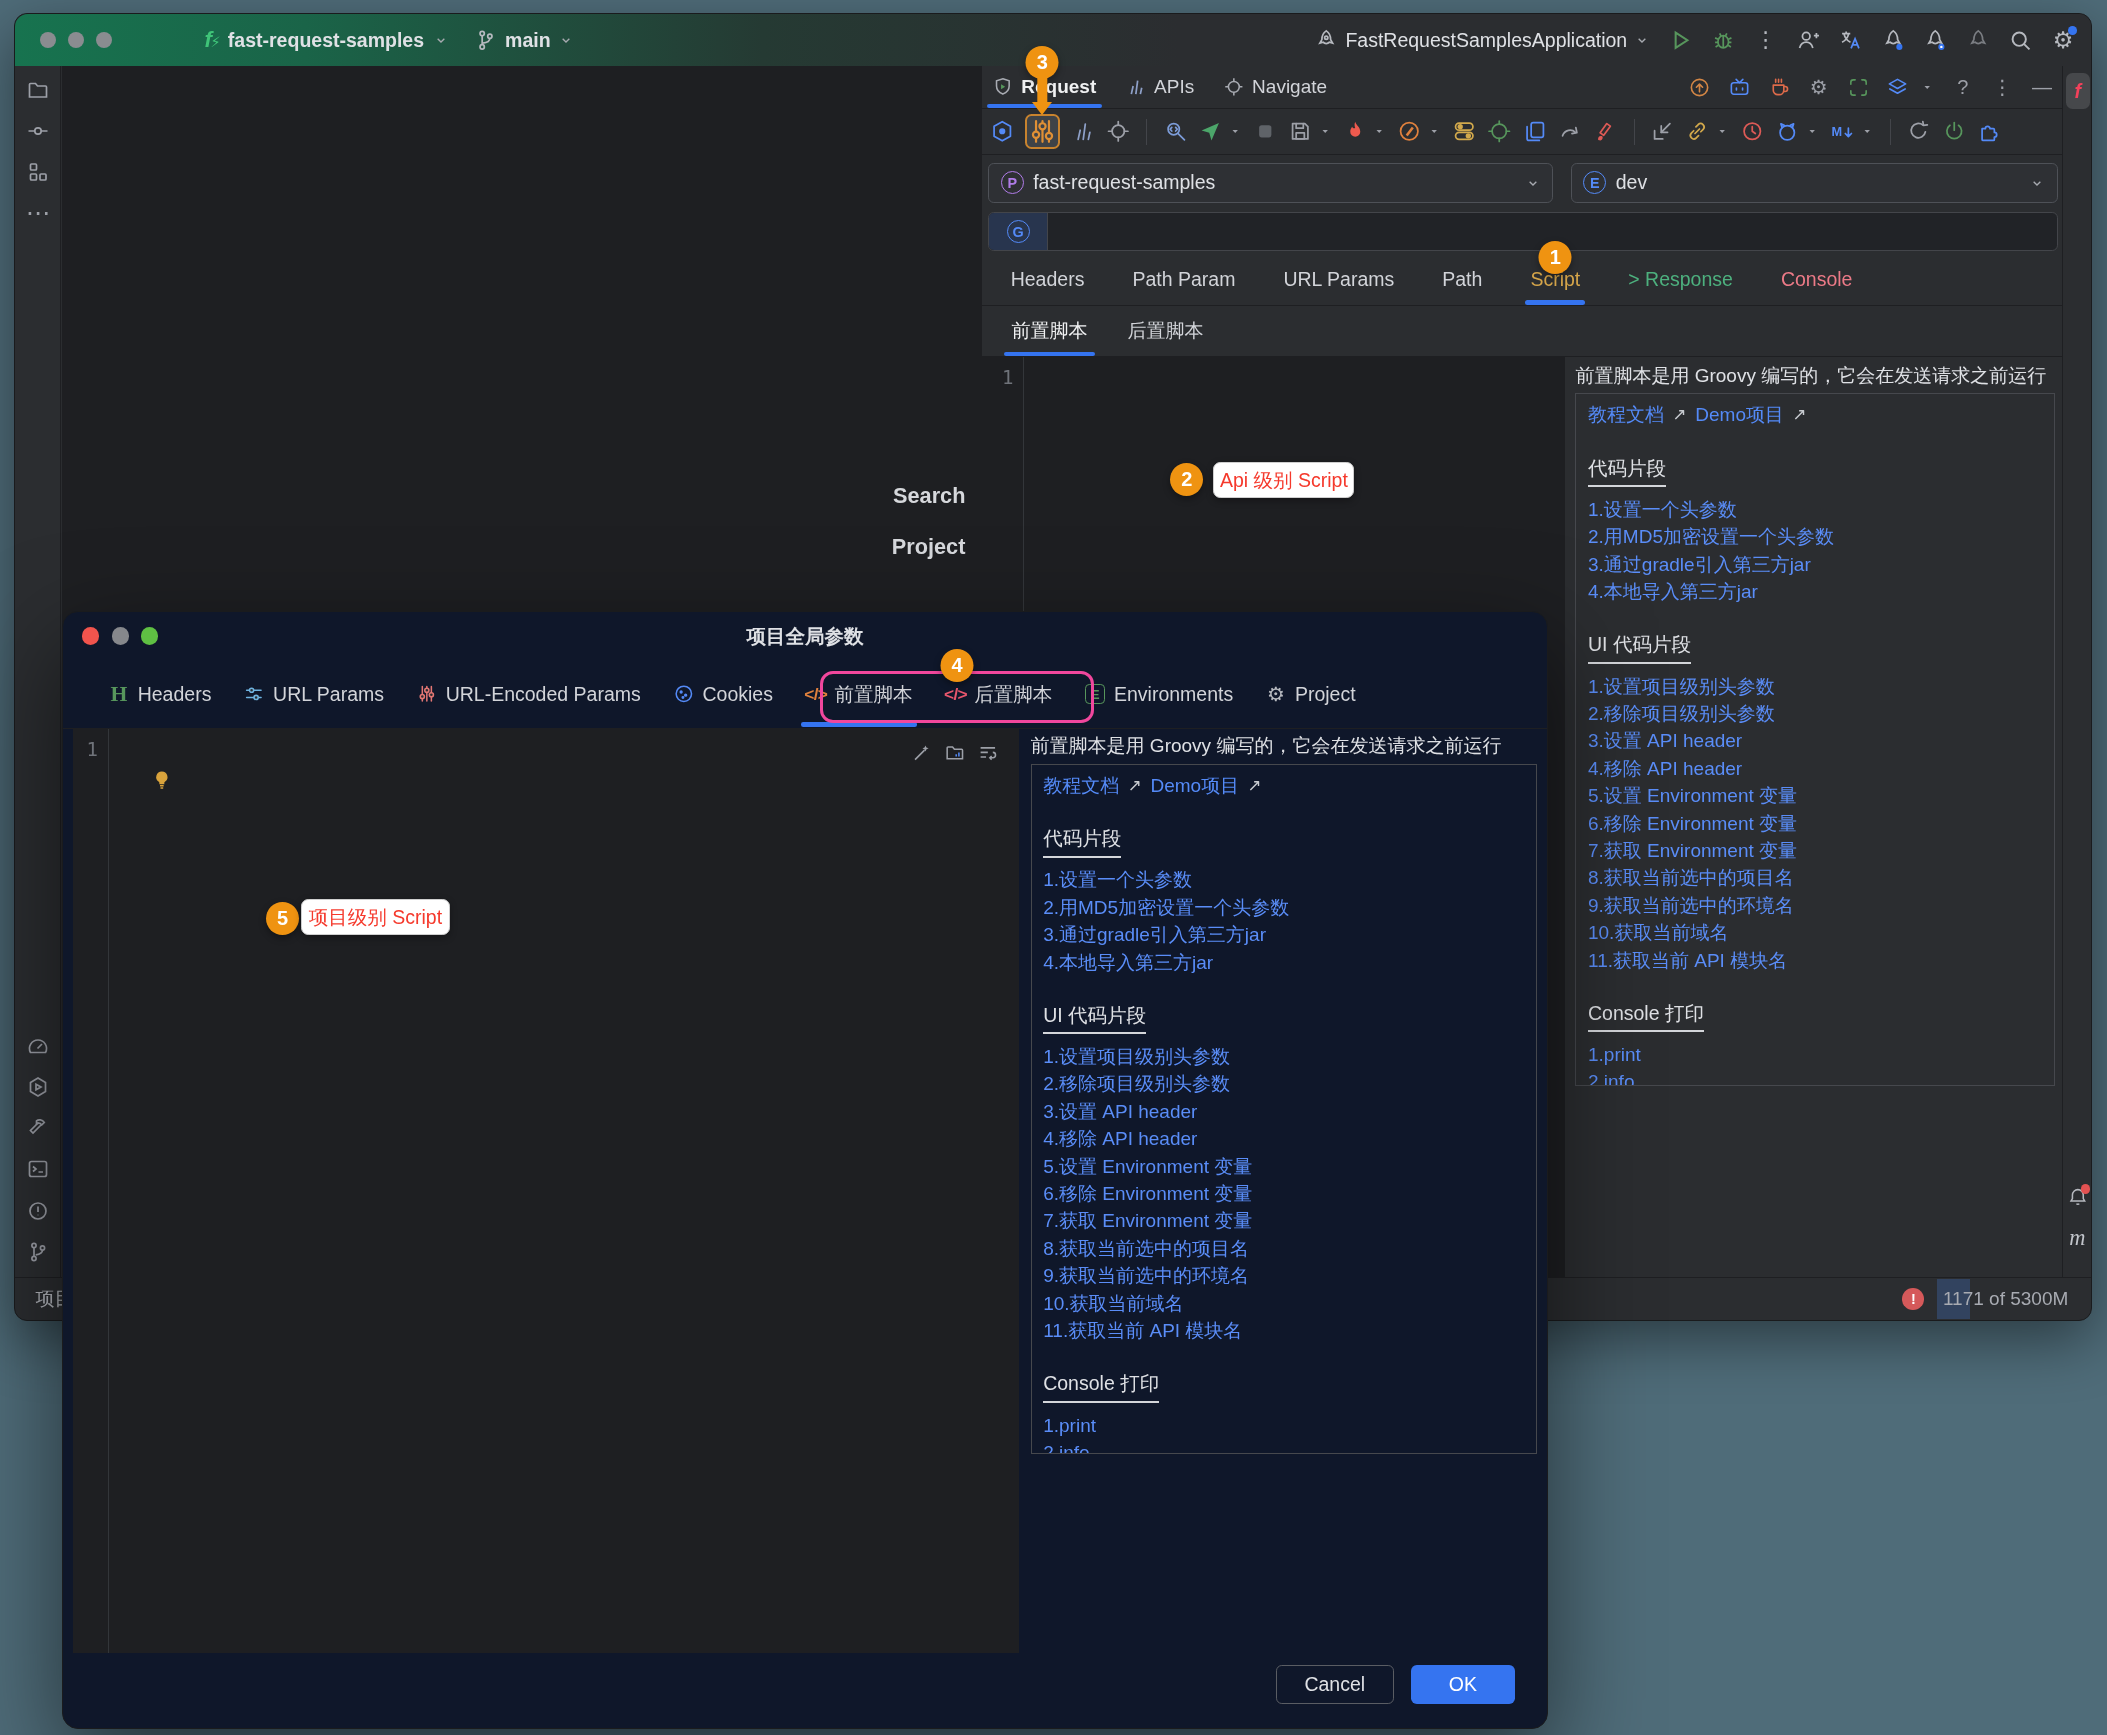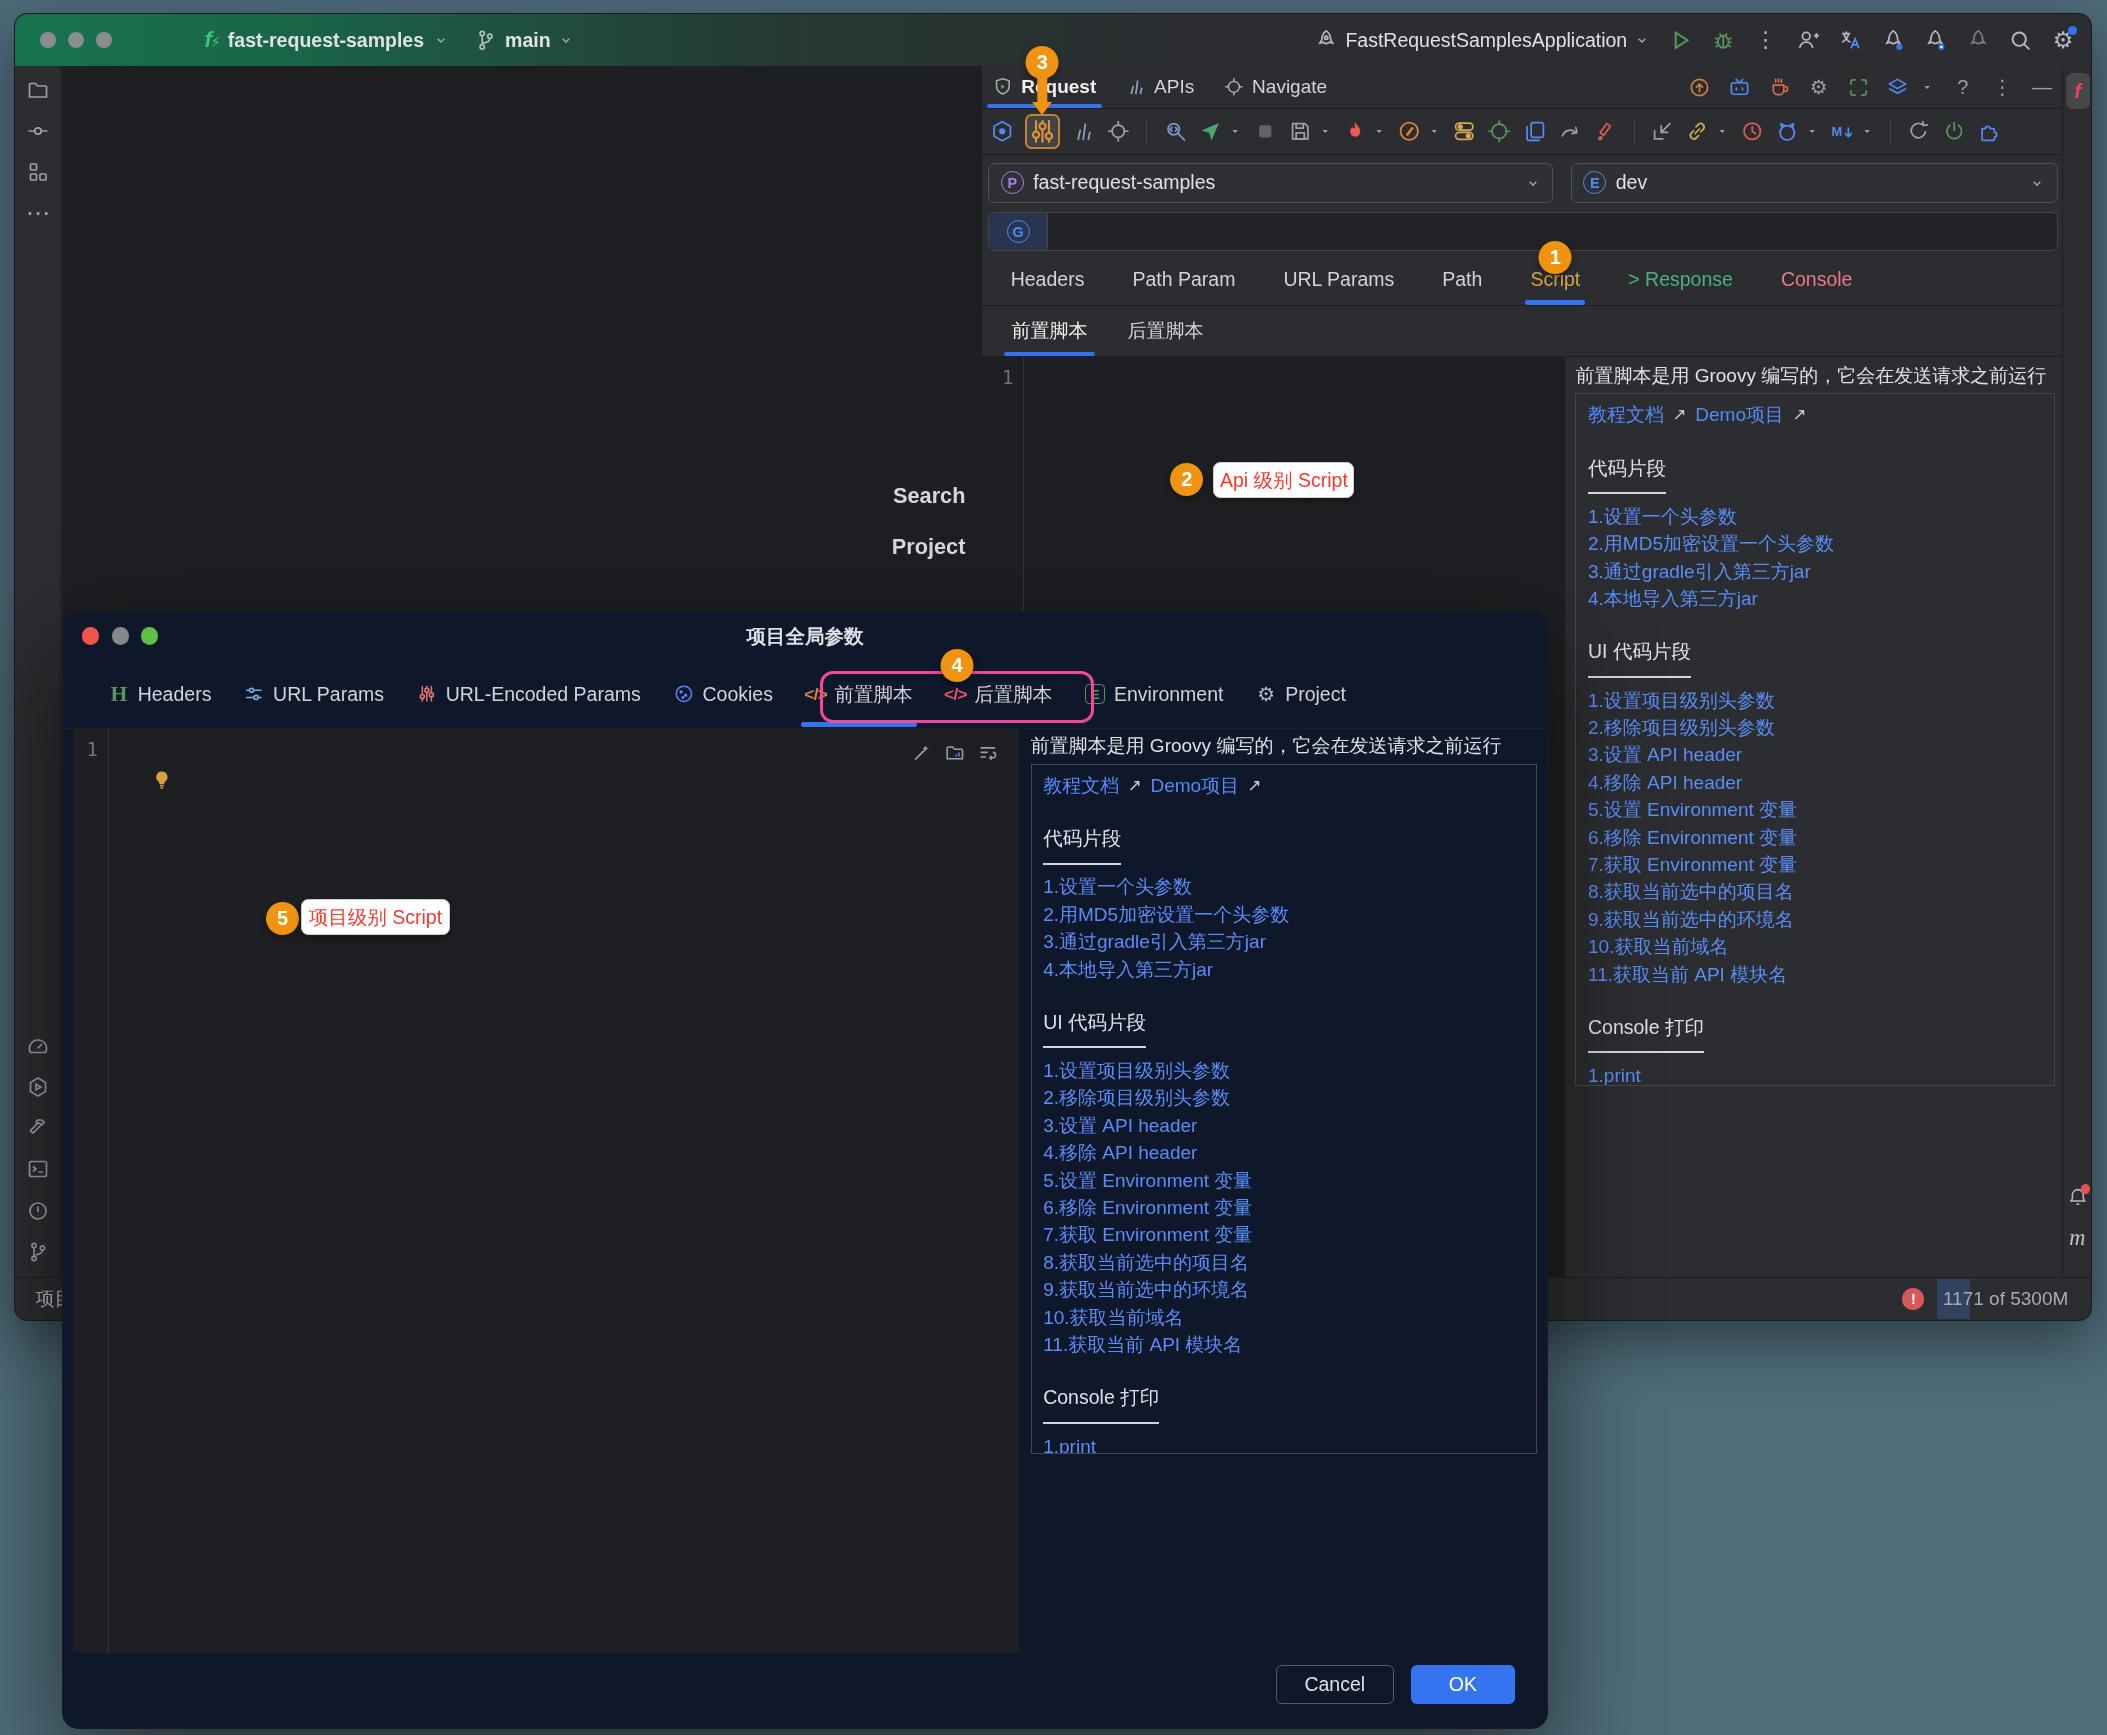--- a/index.html
+++ b/index.html
@@ -84,21 +84,21 @@
        color:#6f737a;font-family:"DejaVu Sans Mono",monospace;font-size:19px;text-align:right;padding:9.4px 10px 0 0}
   .p-help{flex:1;padding:5.8px 8.7px 0 10px;min-width:0;background:#2b2d30}
   .help-intro{font-size:19px;color:#dfe1e5;white-space:nowrap;overflow:hidden;line-height:26px}
   .help-box{margin-top:4.3px;border:0.7px solid #46484d;padding:7.2px 11.6px;height:693px;overflow:hidden;
        font-size:19px;line-height:27.4px}
   .help-links{display:flex;gap:8.7px;}
   .help-link{color:#548af7}
   .help-ext{color:#c8cbd0;font-size:16.6px}
   .help-sec{margin-top:26px}
   .help-sec-title{display:inline-block;color:#dfe1e5;font-size:19.5px;border-bottom:2.2px solid #d4d6da;
-       padding-bottom:10px;margin-bottom:8.7px}
+       padding-bottom:3px;margin-bottom:8.7px}
   .help-item{color:#5a8df8}
   
   .r-strip{position:absolute;right:0;top:52px;bottom:43px;width:29px;border-left:0.7px solid #1e1f22}
   .fr-badge{position:absolute;top:7.2px;left:2.2px;width:24.5px;height:36px;background:#46484b;border-radius:6.5px;
        display:flex;align-items:center;justify-content:center;color:#f3415b;font-weight:800;font-style:italic;font-size:19.5px}
   .strip-bell{position:absolute;bottom:69px;left:3.6px;width:21.7px;height:21.7px;color:#b6b9bf}
   .bell-dot{position:absolute;right:-1.4px;top:-2.2px;width:9.4px;height:9.4px;border-radius:50%;background:#e35252}
   .strip-m{position:absolute;bottom:26px;left:5.8px;font-size:22.4px;font-style:italic;color:#c2c5cb;
        font-family:"Liberation Serif",serif}
   .statusbar{position:absolute;left:0;right:0;bottom:0;height:43px;border-top:0.7px solid #1e1f22;
@@ -733,21 +733,21 @@
           <span>前置脚本</span>
         </span>
         <span class="d-tab">
           <span class="ic code-tag code-red">&lt;/&gt;</span>
           <span>后置脚本</span>
         </span>
         <span class="d-tab">
           <span class="ic">
             <span class="env-sq">E</span>
           </span>
-          <span>Environment</span>
+          <span>Environments</span>
         </span>
         <span class="d-tab">
           <span class="ic glyph" style="font-size: 20px;">⚙</span>
           <span>Project</span>
         </span>
       </div>
     <div class="d-sep"></div>
     <div class="d-content">
       <div class="d-editor">
         <div class="gutter" style="width:36px">1</div>

